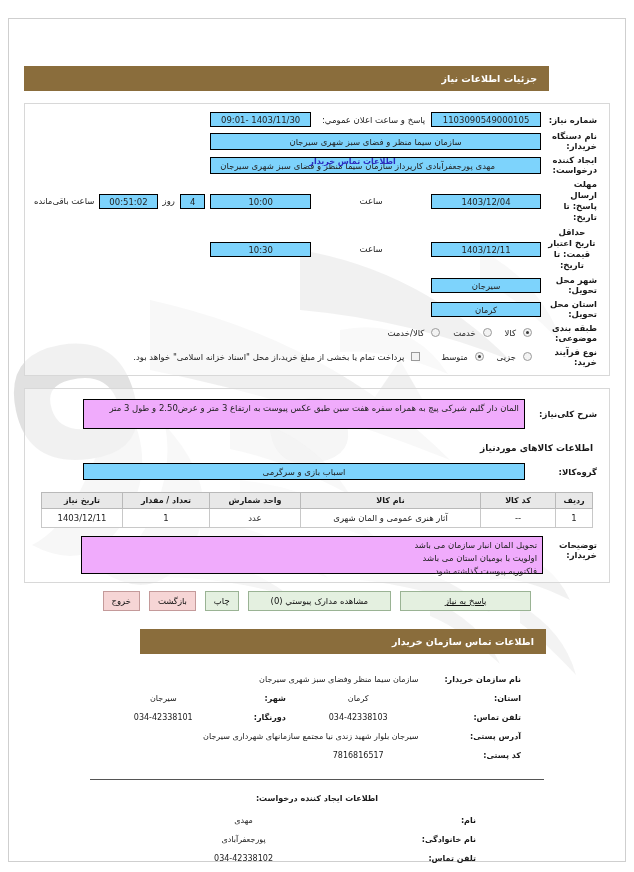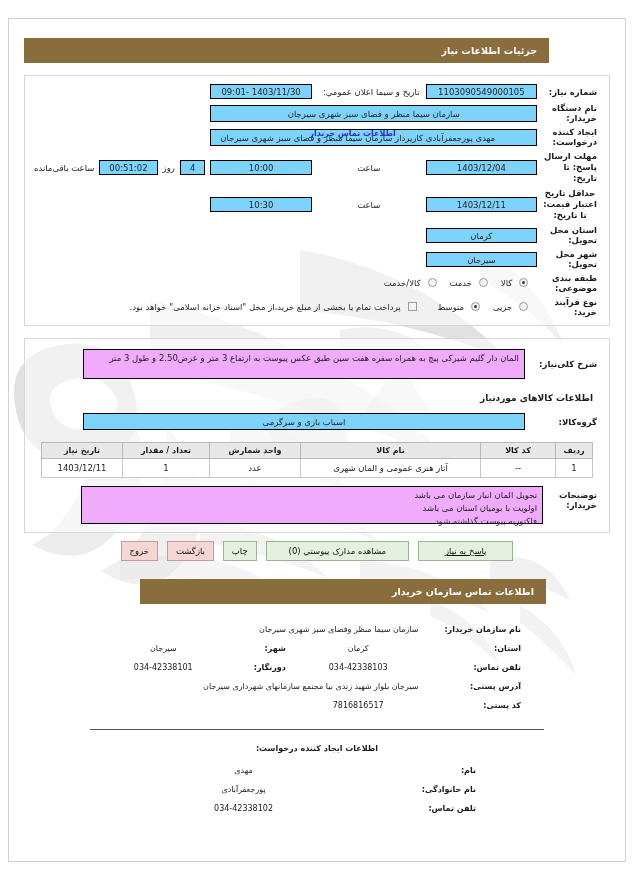--- a/index.html
+++ b/index.html
@@ -47,21 +47,21 @@
 
   .section-header {
     background: #8a6d3c;
     color: #ffffff;
     font-size: 9.5px;
     font-weight: bold;
     padding: 7px 12px 7px 0;
     text-align: right;
     margin: 0;
   }
-  .header-wrap { padding: 16px 85px 0 24px; }
+  .header-wrap { padding: 16px 85px 0 24px; margin-top: 28px; }
   .header-wrap2 { padding: 0 88px 0 140px; }
 
   .panel {
     border: 1px solid #d8d8d8;
     background: rgba(255,255,255,0.55);
     margin: 12px 24px 0 24px;
   }
 
   
   table.form { width: 100%; border-collapse: collapse; }
@@ -251,21 +251,21 @@
   </div>
 
   <div class="panel" style="padding:6px 6px 6px 6px;">
     <table class="form">
       <tbody>
           <tr>
         <td class="lbl">شماره نیاز:</td>
         <td style="width:130px;">
           <div class="box">1103090549000105</div>
         </td>
-        <td class="inline-lbl" style="text-align:left;padding-left:8px;">تاریخ و سیما اعلان عمومي:</td>
+        <td class="inline-lbl" style="text-align:left;padding-left:8px;">پاسخ و ساعت اعلان عمومي:</td>
         <td style="width:110px;">
           <div class="box">1403/11/30 -09:01</div>
         </td>
         <td></td>
       </tr>
 
       <tr>
         <td class="lbl">نام دستگاه خریدار:</td>
         <td colspan="3">
           <div class="box lrg">سازمان سیما منظر و فضای سبز شهری سیرجان</div>
@@ -315,33 +315,33 @@
           <div class="box">1403/12/11</div>
         </td>
         <td class="inline-lbl">ساعت</td>
         <td>
           <div class="box">10:30</div>
         </td>
         <td></td>
       </tr>
 
       <tr>
+        <td class="lbl">شهر محل تحویل:</td>
+        <td>
+          <div class="box">سیرجان</div>
+        </td>
+        <td></td>
+            <td></td>
+            <td></td>
+      </tr>
+
+      <tr>
         <td class="lbl">استان محل تحویل:</td>
         <td>
           <div class="box">کرمان</div>
-        </td>
-        <td></td>
-            <td></td>
-            <td></td>
-      </tr>
-
-      <tr>
-        <td class="lbl">شهر محل تحویل:</td>
-        <td>
-          <div class="box">سیرجان</div>
         </td>
         <td></td>
             <td></td>
             <td></td>
       </tr>
 
       <tr>
         <td class="lbl">طبقه بندی موضوعی:</td>
         <td colspan="4" style="text-align:right;padding-right:10px !important;">
           <span>
@@ -444,21 +444,21 @@
       </tr>
     </tbody>
       </table>
   </div>
 
   <div class="btnrow">
     <span class="btn pink">خروج</span>
     <span class="btn pink">بازگشت</span>
     <span class="btn green">چاپ</span>
     <span class="btn green" style="padding:2px 22px;">مشاهده مدارک پیوستي (0)</span>
-    <span class="btn green" style="padding:2px 26px;text-decoration:underline;">پاسخ به نیاز</span>
+    <span class="btn green" style="padding:2px 44px;text-decoration:underline;">پاسخ به نیاز</span>
   </div>
 
   <div class="header-wrap2" style="margin-top:8px;">
     <div class="section-header">اطلاعات تماس سازمان خریدار</div>
   </div>
 
   <div style="padding:16px 0 0 0;">
     <table class="contact" style="width:420px;">
       <tbody>
           <tr>

